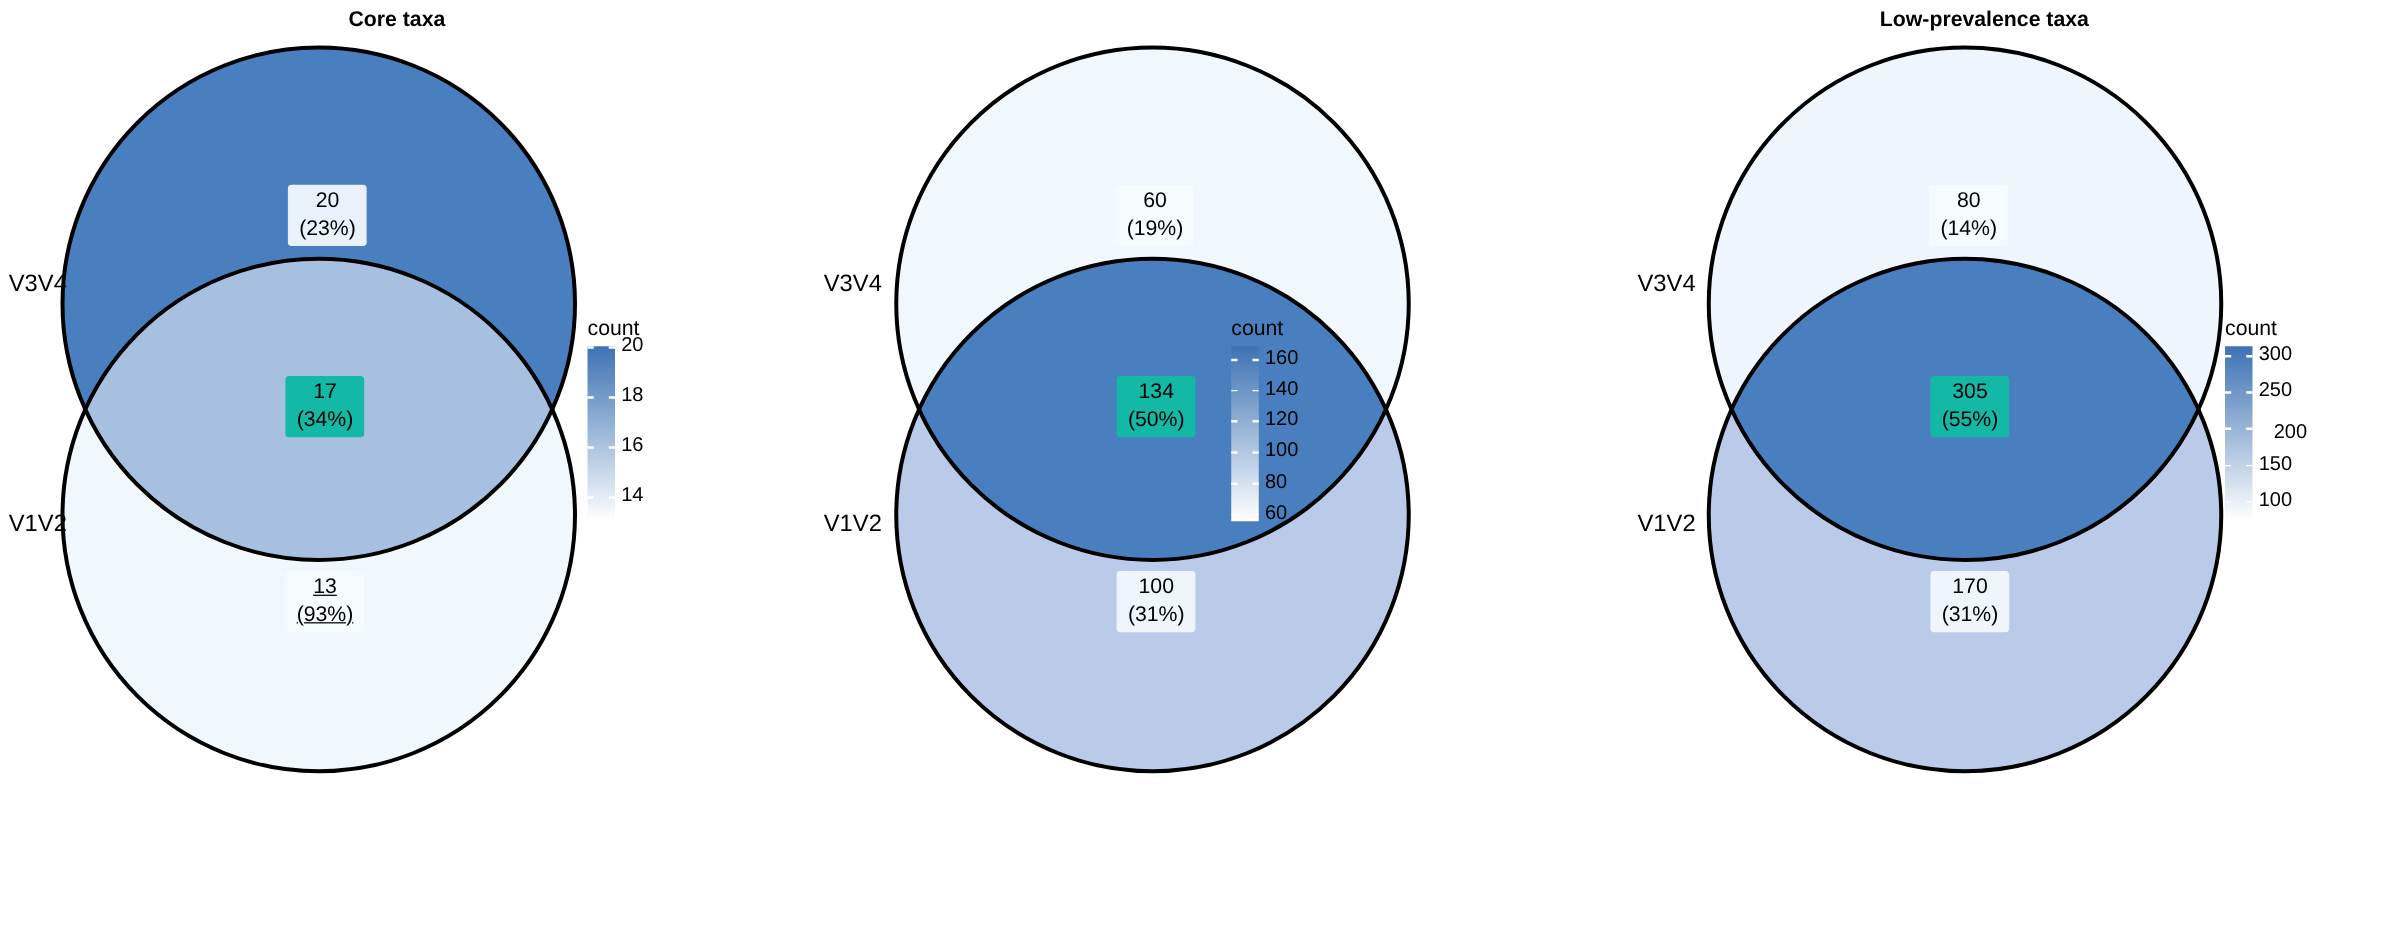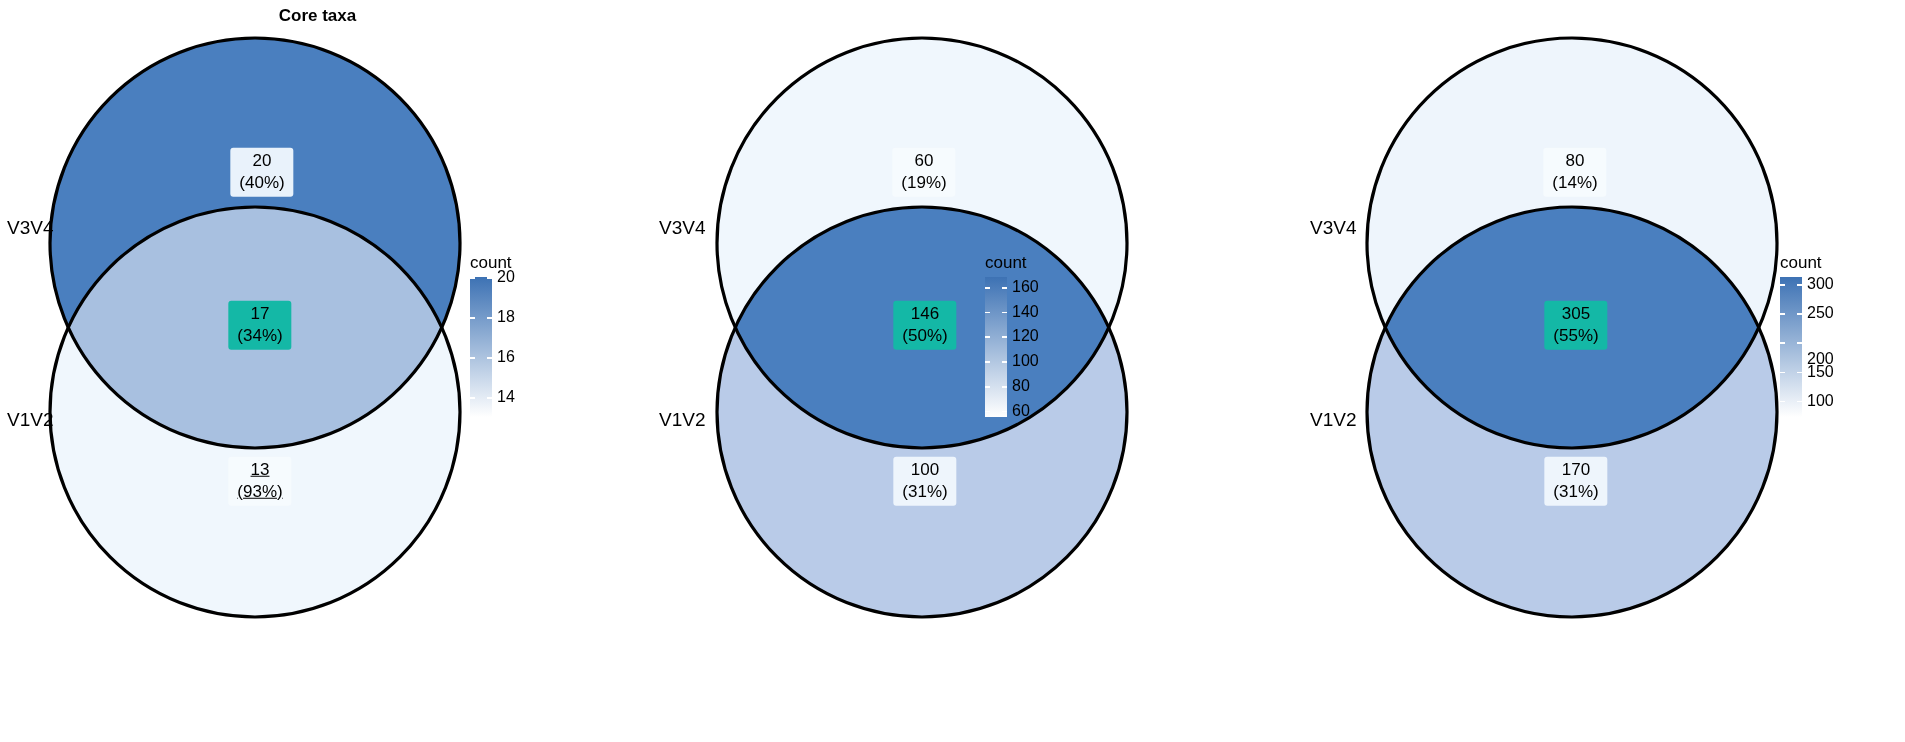--- a/index.html
+++ b/index.html
@@ -130,21 +130,21 @@
       </g>
       <circle cx="255" cy="243" r="205" fill="none" stroke="#000000" stroke-width="3.2"></circle>
       <circle cx="255" cy="412" r="205" fill="none" stroke="#000000" stroke-width="3.2"></circle>
     </svg>
 
     <div class="set-label label-v3v4">V3V4</div>
     <div class="set-label label-v1v2">V1V2</div>
 
     <div class="region-label rl-top" style="left:262px;top:172px;">
       <div>20</div>
-      <div>(40%)</div>
+      <div>(23%)</div>
     </div>
 
     <div class="region-label rl-mid" style="left:260px;top:325px;">
       <div>17</div>
       <div>(34%)</div>
     </div>
 
     <div class="region-label rl-plain" style="left:260px;top:481px;text-decoration:underline;">
       <div>13</div>
       <div>(93%)</div>
@@ -196,21 +196,21 @@
 
     <div class="set-label label-v3v4" style="left:24px;">V3V4</div>
     <div class="set-label label-v1v2" style="left:24px;">V1V2</div>
 
     <div class="region-label rl-plain" style="left:289px;top:172px;">
       <div>60</div>
       <div>(19%)</div>
     </div>
 
     <div class="region-label rl-mid" style="left:290px;top:325px;">
-      <div>146</div>
+      <div>134</div>
       <div>(50%)</div>
     </div>
 
     <div class="region-label rl-bot" style="left:290px;top:481px;">
       <div>100</div>
       <div>(31%)</div>
     </div>
   </div>
 
   <div class="legend" style="left:350px;top:253px;">
@@ -238,20 +238,21 @@
           <div class="legend-label" style="top: 59.469px;">120</div>
           <div class="legend-label" style="top: 84.2478px;">100</div>
           <div class="legend-label" style="top: 109.027px;">80</div>
           <div class="legend-label" style="top: 133.805px;">60</div>
         </div>
     </div>
   </div>
 </div>
 
 <div class="panel" id="panel-2">
+  <div class="panel-title">Low-prevalence taxa</div>
 
   <div class="venn-wrap">
     <svg class="venn-svg" width="635" height="742" viewBox="0 0 635 742">
       <defs>
         <clipPath id="clipTop2">
             <circle cx="302" cy="243" r="205"></circle>
           </clipPath>
       </defs>
       <circle cx="302" cy="243" r="205" fill="#eef5fc"></circle>
       <circle cx="302" cy="412" r="205" fill="#b9cbe8"></circle>
@@ -294,19 +295,19 @@
             <div class="legend-tick r" style="top: 65.3333px;"></div>
             <div class="legend-tick l" style="top: 94.5px;"></div>
             <div class="legend-tick r" style="top: 94.5px;"></div>
             <div class="legend-tick l" style="top: 123.667px;"></div>
             <div class="legend-tick r" style="top: 123.667px;"></div>
           </div>
       </div>
       <div class="legend-labels">
           <div class="legend-label" style="top: 7px;">300</div>
           <div class="legend-label" style="top: 36.1667px;">250</div>
-          <div class="legend-label" style="top: 82px;">200</div>
+          <div class="legend-label" style="top: 69px; margin-left: 12px;">200</div>
           <div class="legend-label" style="top: 94.5px;">150</div>
           <div class="legend-label" style="top: 123.667px;">100</div>
         </div>
     </div>
   </div>
 </div>
 
 </body></html>

